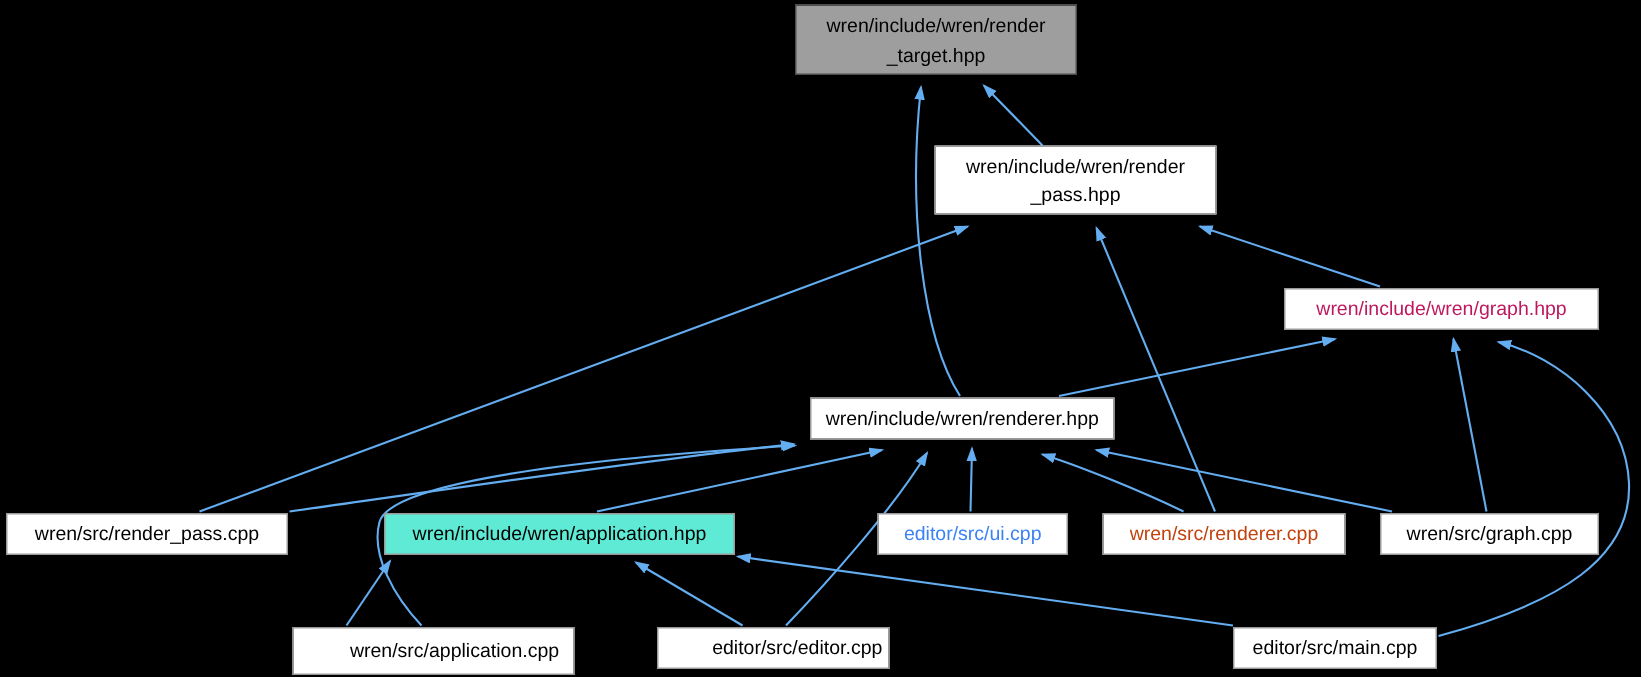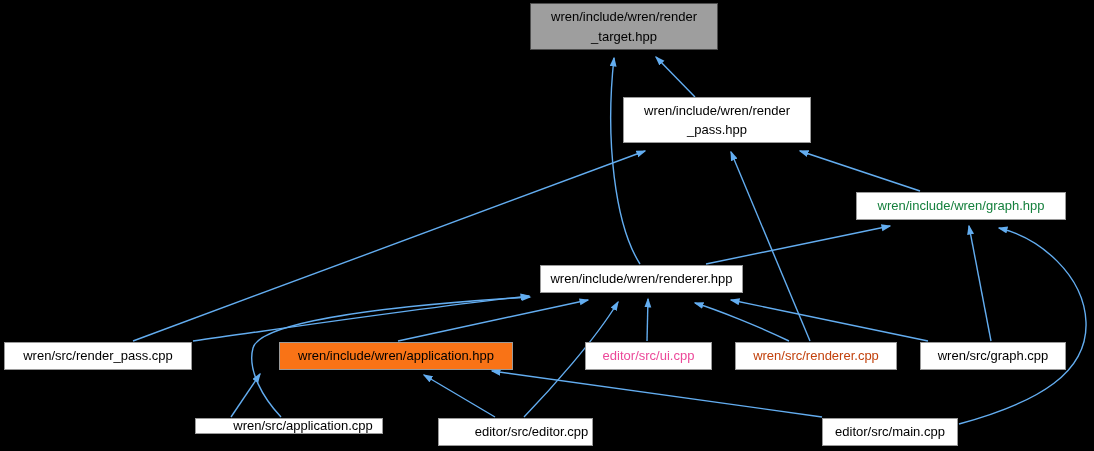--- a/index.html
+++ b/index.html
@@ -40,24 +40,24 @@
         <path d="M231,417 L260,374" fill="none" stroke="#63ADF0" stroke-width="1.4" marker-end="url(#arrowhead)"></path>
         <path d="M495,417 L424,375" fill="none" stroke="#63ADF0" stroke-width="1.4" marker-end="url(#arrowhead)"></path>
         <path d="M822,417 L492,371" fill="none" stroke="#63ADF0" stroke-width="1.4" marker-end="url(#arrowhead)"></path>
       </g>
   </svg>
   <div id="nodes">
       <div class="node root" style="left: 530px; top: 3px; width: 188px; height: 47px; background: rgb(158, 158, 158); border-color: rgb(77, 77, 77); color: rgb(0, 0, 0);">wren/include/wren/render
 _target.hpp</div>
       <div class="node" style="left: 623px; top: 97px; width: 188px; height: 46px; background: rgb(255, 255, 255); border-color: rgb(154, 154, 154); color: rgb(0, 0, 0);">wren/include/wren/render
 _pass.hpp</div>
-      <div class="node" style="left: 856px; top: 192px; width: 210px; height: 28px; background: rgb(255, 255, 255); border-color: rgb(154, 154, 154); color: #15803d;">wren/include/wren/graph.hpp</div>
+      <div class="node" style="left: 856px; top: 192px; width: 210px; height: 28px; background: rgb(255, 255, 255); border-color: rgb(154, 154, 154); color: #be185d;">wren/include/wren/graph.hpp</div>
       <div class="node" style="left: 540px; top: 265px; width: 203px; height: 28px; background: rgb(255, 255, 255); border-color: rgb(154, 154, 154); color: rgb(0, 0, 0); text-align: center;">wren/include/wren/renderer.hpp</div>
       <div class="node" style="left: 4px; top: 342px; width: 188px; height: 28px; background: rgb(255, 255, 255); border-color: rgb(154, 154, 154); color: rgb(0, 0, 0);">wren/src/render_pass.cpp</div>
-      <div class="node" style="left: 256px; top: 342px; width: 234px; height: 28px; background: #f97316; border-color: rgb(154, 154, 154); color: rgb(0, 0, 0); margin-left: 23px;">wren/include/wren/application.hpp</div>
-      <div class="node" style="left: 585px; top: 342px; width: 127px; height: 28px; background: rgb(255, 255, 255); border-color: rgb(154, 154, 154); color: #ec4899;">editor/src/ui.cpp</div>
+      <div class="node" style="left: 256px; top: 342px; width: 234px; height: 28px; background: #5eead4; border-color: rgb(154, 154, 154); color: rgb(0, 0, 0);">wren/include/wren/application.hpp</div>
+      <div class="node" style="left: 585px; top: 342px; width: 127px; height: 28px; background: rgb(255, 255, 255); border-color: rgb(154, 154, 154); color: #3b82f6;">editor/src/ui.cpp</div>
       <div class="node" style="left: 735px; top: 342px; width: 162px; height: 28px; background: rgb(255, 255, 255); border-color: rgb(154, 154, 154); color: #c2410c;">wren/src/renderer.cpp</div>
       <div class="node" style="left: 920px; top: 342px; width: 146px; height: 28px; background: rgb(255, 255, 255); border-color: rgb(154, 154, 154); color: rgb(0, 0, 0); text-align: right;">wren/src/graph.cpp</div>
-      <div class="node" style="left: 195px; top: 418px; width: 188px; height: 16px; background: rgb(255, 255, 255); border-color: rgb(154, 154, 154); color: rgb(0, 0, 0); padding-left: 28px;">wren/src/application.cpp</div>
+      <div class="node" style="left: 195px; top: 418px; width: 188px; height: 32px; background: rgb(255, 255, 255); border-color: rgb(154, 154, 154); color: rgb(0, 0, 0); padding-left: 28px;">wren/src/application.cpp</div>
       <div class="node" style="left: 438px; top: 418px; width: 155px; height: 28px; background: rgb(255, 255, 255); border-color: rgb(154, 154, 154); color: rgb(0, 0, 0); padding-left: 32px;">editor/src/editor.cpp</div>
       <div class="node" style="left: 822px; top: 418px; width: 136px; height: 28px; background: rgb(255, 255, 255); border-color: rgb(154, 154, 154); color: rgb(0, 0, 0);">editor/src/main.cpp</div>
     </div>
 </div>
 
 </body></html>

